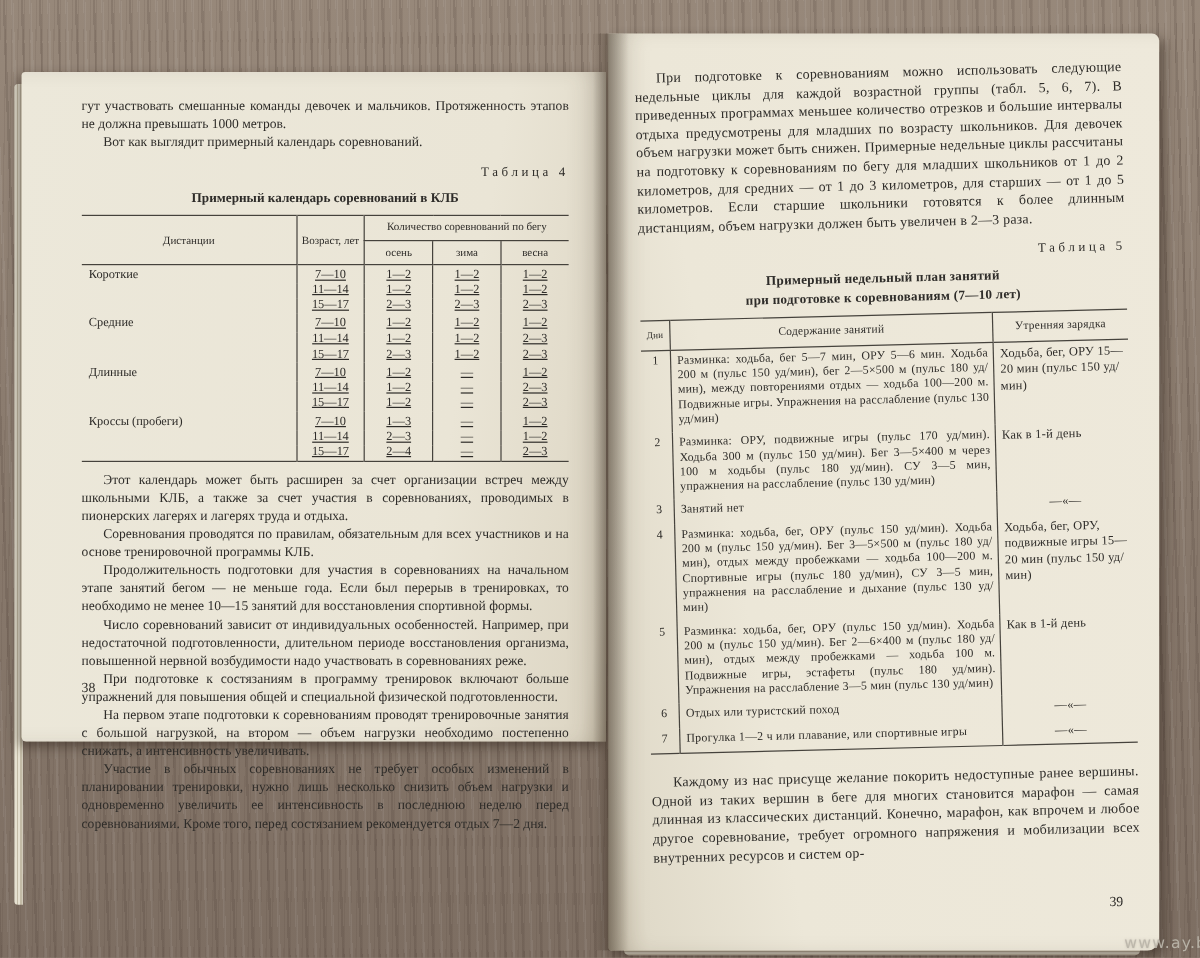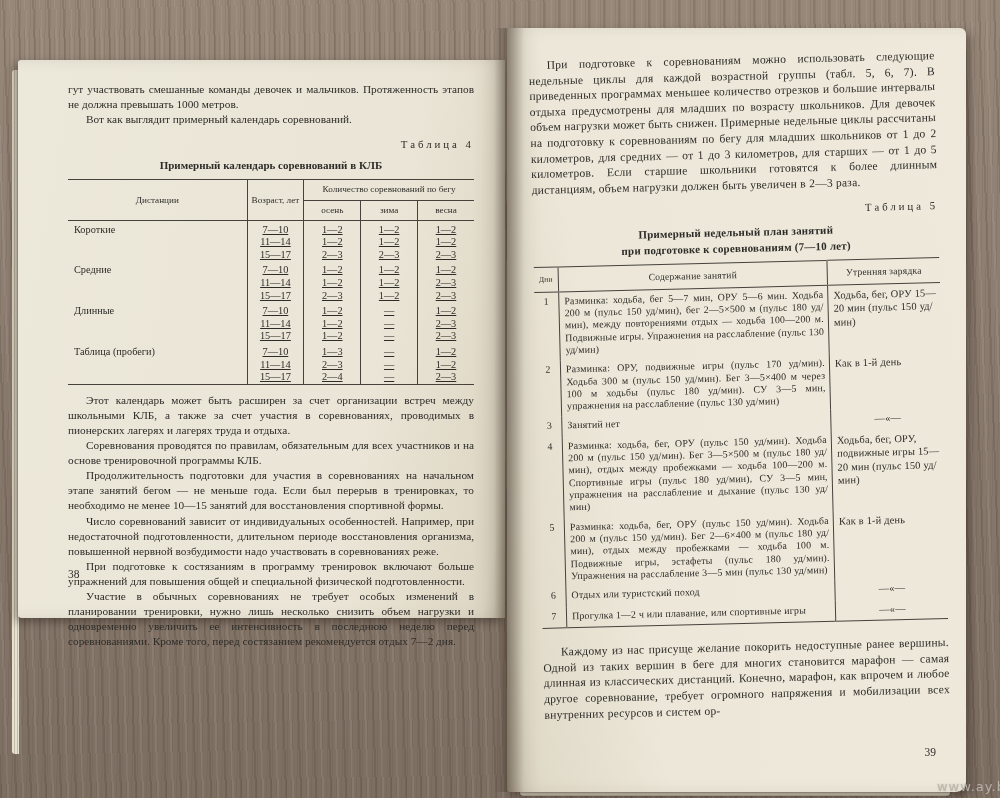--- a/index.html
+++ b/index.html
@@ -155,21 +155,21 @@
           <td class="vline num">2—3</td>
         </tr>
         <tr>
           <td></td>
           <td class="vline num">15—17</td>
           <td class="vline num">1—2</td>
           <td class="vline num">—</td>
           <td class="vline num">2—3</td>
         </tr>
         <tr class="grp">
-          <td>Таблица (пробеги)</td>
+          <td>Кроссы (пробеги)</td>
           <td class="vline num">7—10</td>
           <td class="vline num">1—3</td>
           <td class="vline num">—</td>
           <td class="vline num">1—2</td>
         </tr>
         <tr>
           <td></td>
           <td class="vline num">11—14</td>
           <td class="vline num">2—3</td>
           <td class="vline num">—</td>
@@ -183,20 +183,21 @@
           <td class="vline num">2—3</td>
         </tr>
       </tbody>
     </table>
 
     <p class="indent">Этот календарь может быть расширен за счет организации встреч между школьными КЛБ, а также за счет участия в соревнованиях, проводимых в пионерских лагерях и лагерях труда и отдыха.</p>
     <p class="indent">Соревнования проводятся по правилам, обязательным для всех участников и на основе тренировочной программы КЛБ.</p>
     <p class="indent">Продолжительность подготовки для участия в соревнованиях на начальном этапе занятий бегом — не меньше года. Если был перерыв в тренировках, то необходимо не менее 10—15 занятий для восстановления спортивной формы.</p>
     <p class="indent">Число соревнований зависит от индивидуальных особенностей. Например, при недостаточной подготовленности, длительном периоде восстановления организма, повышенной нервной возбудимости надо участвовать в соревнованиях реже.</p>
     <p class="indent">При подготовке к состязаниям в программу тренировок включают больше упражнений для повышения общей и специальной физической подготовленности.</p>
+    <p class="indent">На первом этапе подготовки к соревнованиям проводят тренировочные занятия с большой нагрузкой, на втором — объем нагрузки необходимо постепенно снижать, а интенсивность увеличивать.</p>
     <p class="indent">Участие в обычных соревнованиях не требует особых изменений в планировании тренировки, нужно лишь несколько снизить объем нагрузки и одновременно увеличить ее интенсивность в последнюю неделю перед соревнованиями. Кроме того, перед состязанием рекомендуется отдых 7—2 дня.</p>
   </div>
   <div class="pagenum pagenum-l">38</div>
 </div>
 
 <div class="page page-right">
   <div class="content-r body-text-r">
     <p class="indent">При подготовке к соревнованиям можно использовать следующие недельные циклы для каждой возрастной группы (табл. 5, 6, 7). В приведенных программах меньшее количество отрезков и большие интервалы отдыха предусмотрены для младших по возрасту школьников. Для девочек объем нагрузки может быть снижен. Примерные недельные циклы рассчитаны на подготовку к соревнованиям по бегу для младших школьников от 1 до 2 километров, для средних — от 1 до 3 километров, для старших — от 1 до 5 километров. Если старшие школьники готовятся к более длинным дистанциям, объем нагрузки должен быть увеличен в 2—3 раза.</p>
 
     <div class="tbl-label">Таблица 5</div>

